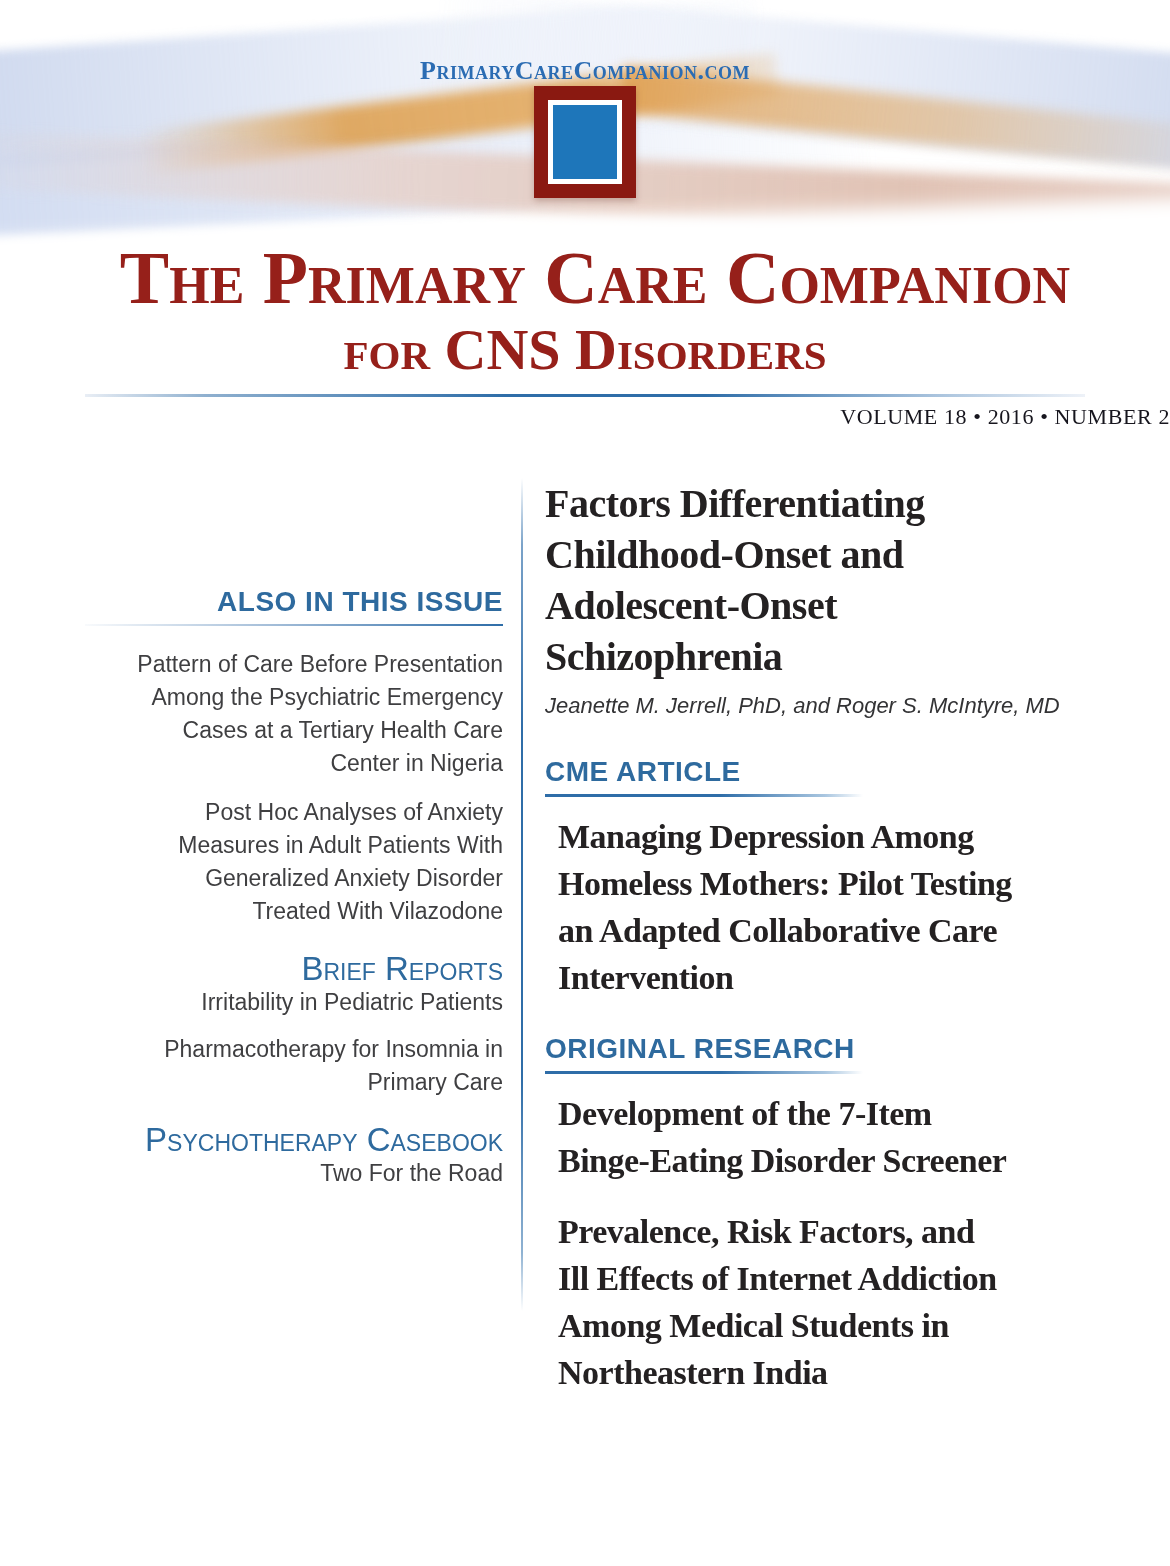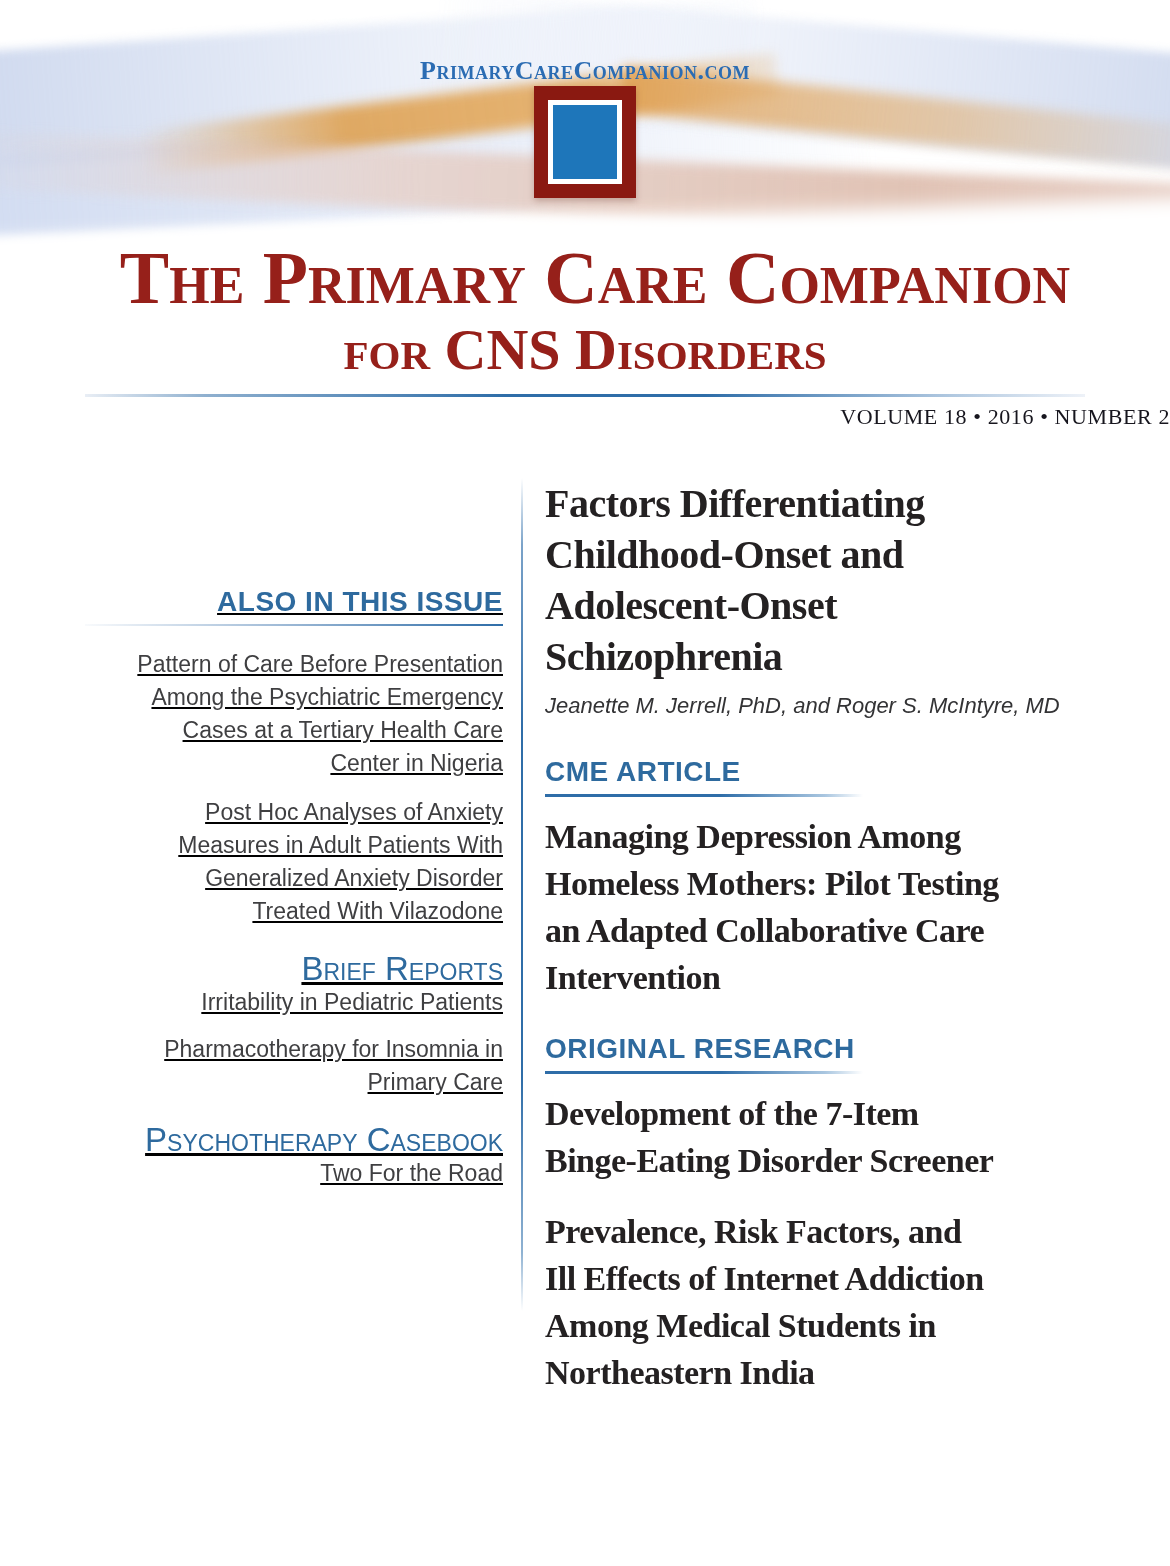--- a/index.html
+++ b/index.html
@@ -125,21 +125,20 @@
     font-size: 22px;
     letter-spacing: 0.6px;
     color: #17161E;
   }
 
   
   .left-col {
     position: absolute; top: 586px; left: 85px;
     width: 418px;
     text-align: right;
-    text-decoration: underline;
   }
   .also-heading {
     font-size: 28px;
     font-weight: bold;
     letter-spacing: 0.5px;
     color: #2E6A9E;
     margin: 0 0 6px 0;
   }
   .also-underline {
     height: 2px; width: 100%;
@@ -212,21 +211,21 @@
     margin: 0 0 16px 0;
   }
   .r-article {
     font-family: "Liberation Serif", serif;
     font-weight: bold;
     font-size: 34px;
     line-height: 47px;
     letter-spacing: -0.5px;
     color: #242122;
     white-space: pre-line;
-    margin: 0 0 24px 0;
+    margin: 0 0 24px 13px;
   }
   .r-article.last { margin-bottom: 0; }
   .r-gap { height: 8px; }
 </style>
 </head>
 <body>
 
 <div class="banner">
   <div class="sw sw-skyL"></div>
   <div class="sw sw-skyR"></div>

